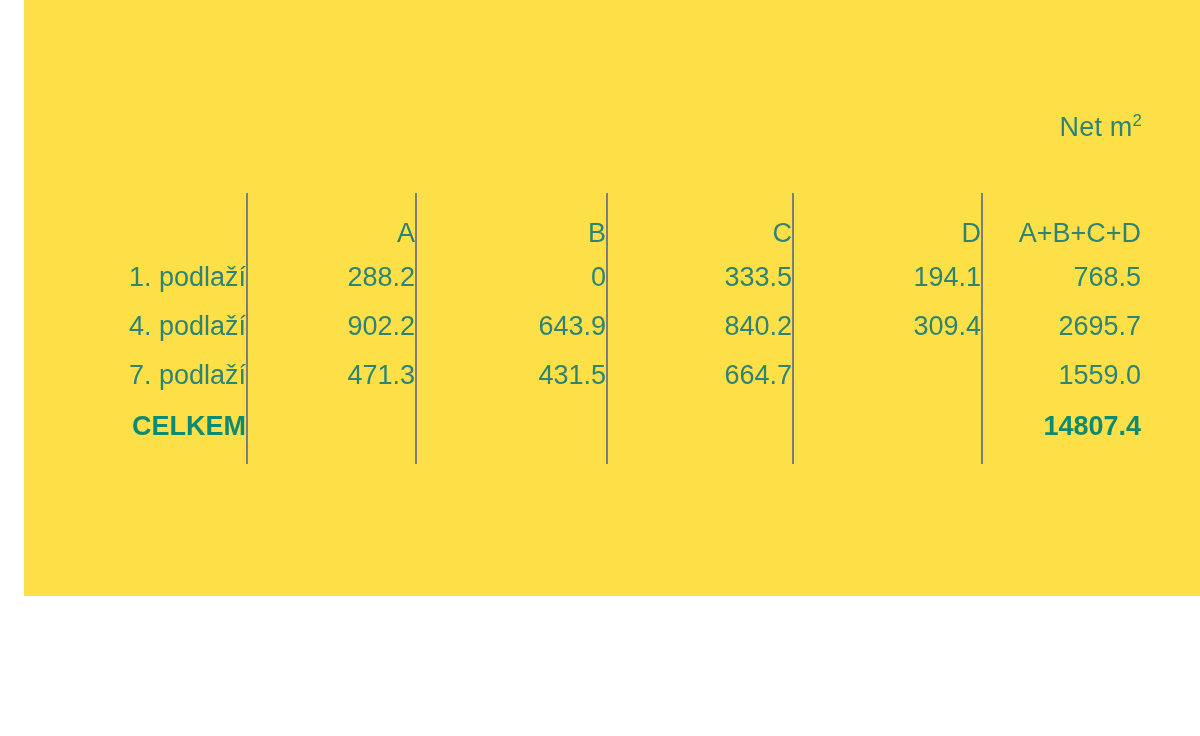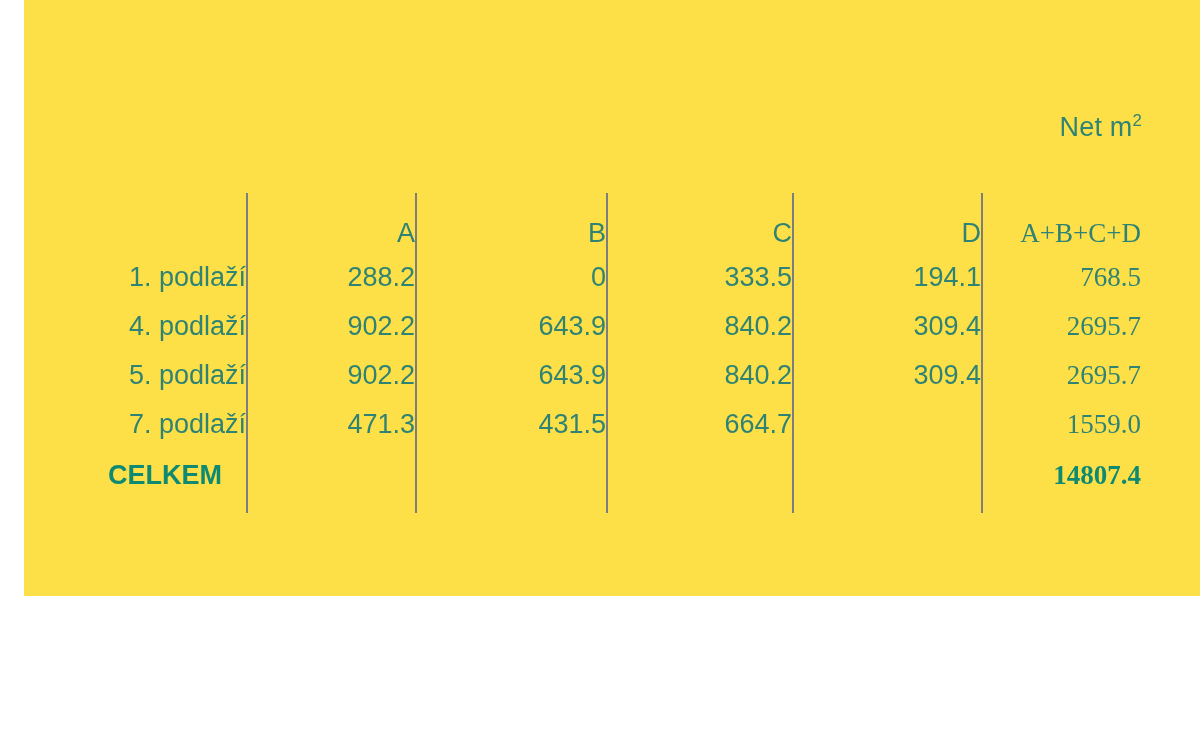--- a/index.html
+++ b/index.html
@@ -83,21 +83,20 @@
   td.cell-label, th.cell-label {
     text-align: right;
     padding-right: 12px;
   }
   td.cell-num, th.cell-num {
     padding-right: 12px;
   }
   td.cell-total, th.cell-total {
     padding-right: 4px;
     padding-left: 8px;
-    font-family: Liberation Serif, serif;
   }
   th.cell-total {
     text-align: left;
     padding-left: 9px;
   }
 
   
   tr.head-row th {
     height: 56px;
     vertical-align: bottom;
@@ -105,21 +104,21 @@
     color: #2f8374;
   }
 
   
   tr.total-row td {
     height: 52px;
     font-weight: bold;
     color: #0f8a72;
   }
   tr.total-row td.cell-label {
-    text-align: left;
+    text-align: right;
     padding-left: 2px;
     padding-right: 0;
   }
 
   
   tr.tail-row td {
     height: 12px;
   }
 </style>
 </head>
@@ -166,28 +165,20 @@
 
         <tr>
           <td class="cell-label">4. podlaží</td>
           <td class="cell-num rule">902.2</td>
           <td class="cell-num rule">643.9</td>
           <td class="cell-num rule">840.2</td>
           <td class="cell-num rule">309.4</td>
           <td class="cell-total rule">2695.7</td>
         </tr>
 
-        <tr>
-          <td class="cell-label">5. podlaží</td>
-          <td class="cell-num rule">902.2</td>
-          <td class="cell-num rule">643.9</td>
-          <td class="cell-num rule">840.2</td>
-          <td class="cell-num rule">309.4</td>
-          <td class="cell-total rule">2695.7</td>
-        </tr>
 
 
         <tr>
           <td class="cell-label">7. podlaží</td>
           <td class="cell-num rule">471.3</td>
           <td class="cell-num rule">431.5</td>
           <td class="cell-num rule">664.7</td>
           <td class="cell-num rule"></td>
           <td class="cell-total rule">1559.0</td>
         </tr>

